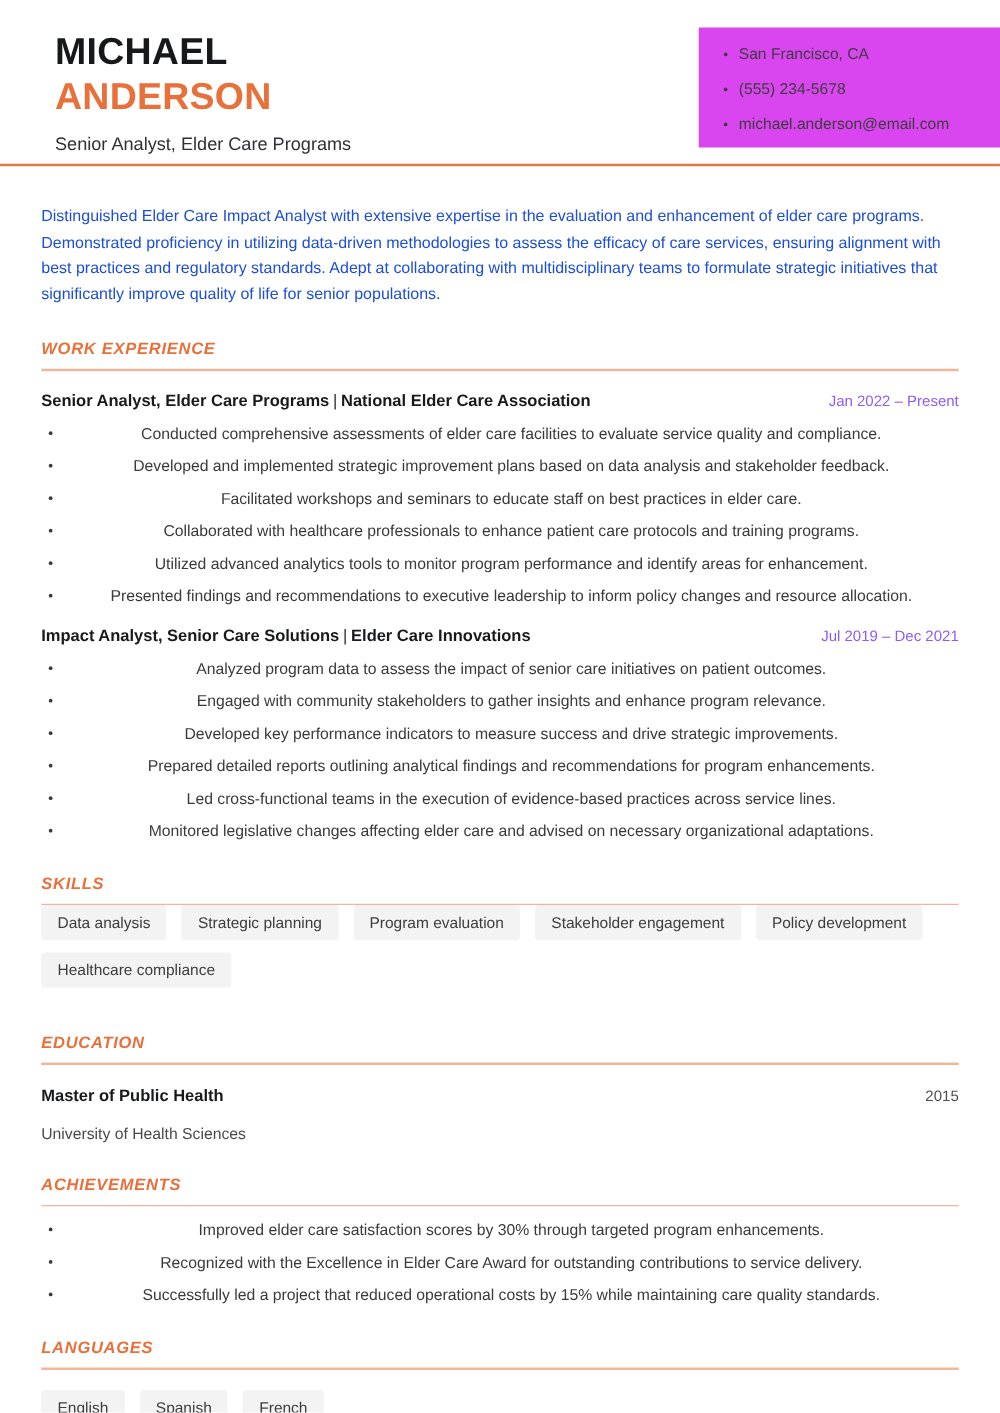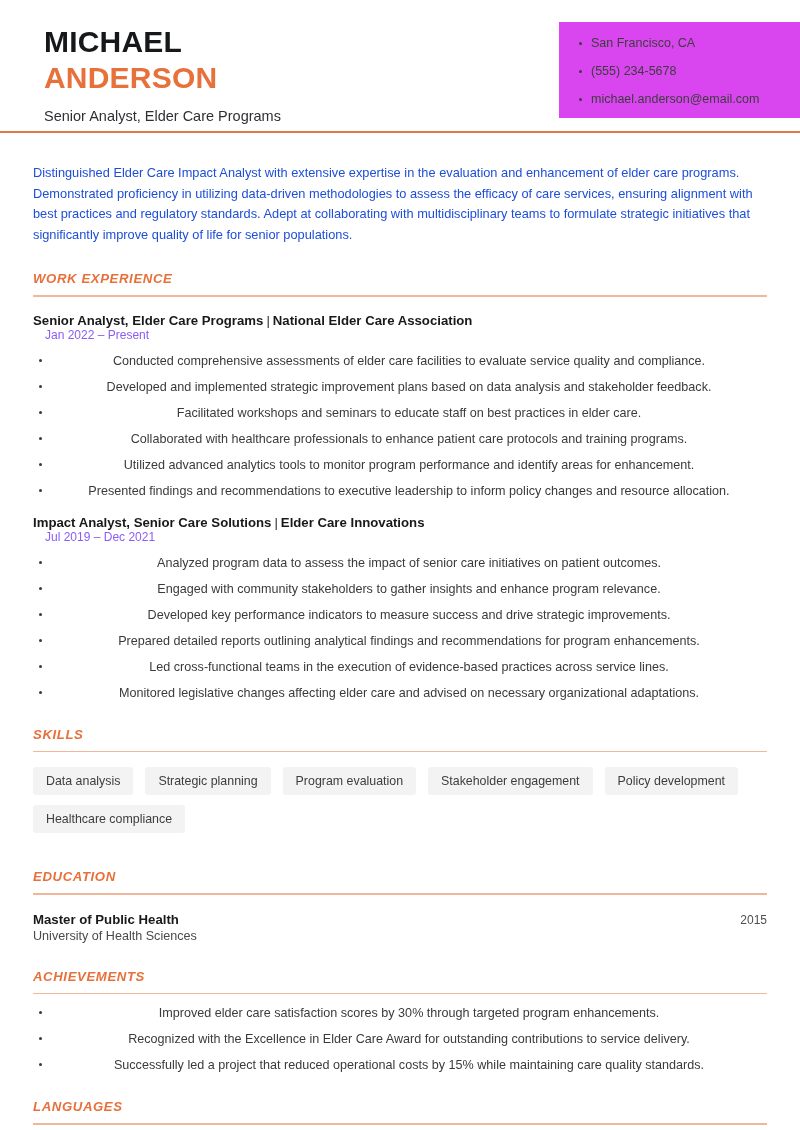--- a/index.html
+++ b/index.html
@@ -117,21 +117,20 @@
   }
 
   
   .entry {
     margin-top: 16px;
   }
   .entry-head {
     display: flex;
     justify-content: space-between;
     align-items: baseline;
-    flex-direction: column;
   }
   .entry-title {
     font-size: 13.2px;
     font-weight: bold;
     color: #18191b;
   }
   .entry-sep {
     font-weight: normal;
     color: #2b2c2e;
     padding: 0 3px;
@@ -165,21 +164,20 @@
     width: 3px;
     height: 3px;
     border-radius: 50%;
     background: #3a3a3a;
   }
 
   
   .pill-wrap {
     display: flex;
     flex-wrap: wrap;
-    margin-top: 15px;
   }
   .pill {
     background: #f3f3f3;
     border-radius: 3px;
     font-size: 12.4px;
     color: #3d3d3d;
     padding: 7px 13px;
     margin: 0 12px 10px 0;
     line-height: 14px;
     white-space: nowrap;
@@ -199,21 +197,21 @@
     font-weight: bold;
     color: #18191b;
   }
   .edu-year {
     font-size: 12px;
     color: #4d4d4d;
   }
   .edu-school {
     font-size: 12.6px;
     color: #4a4a4a;
-    margin-top: 2px;
+    margin-top: 16px;
   }
 
   .achv-list {
     margin-top: 17px;
   }
   .lang-section .pill-wrap {
     margin-top: 16px;
   }
 </style>
 </head>

